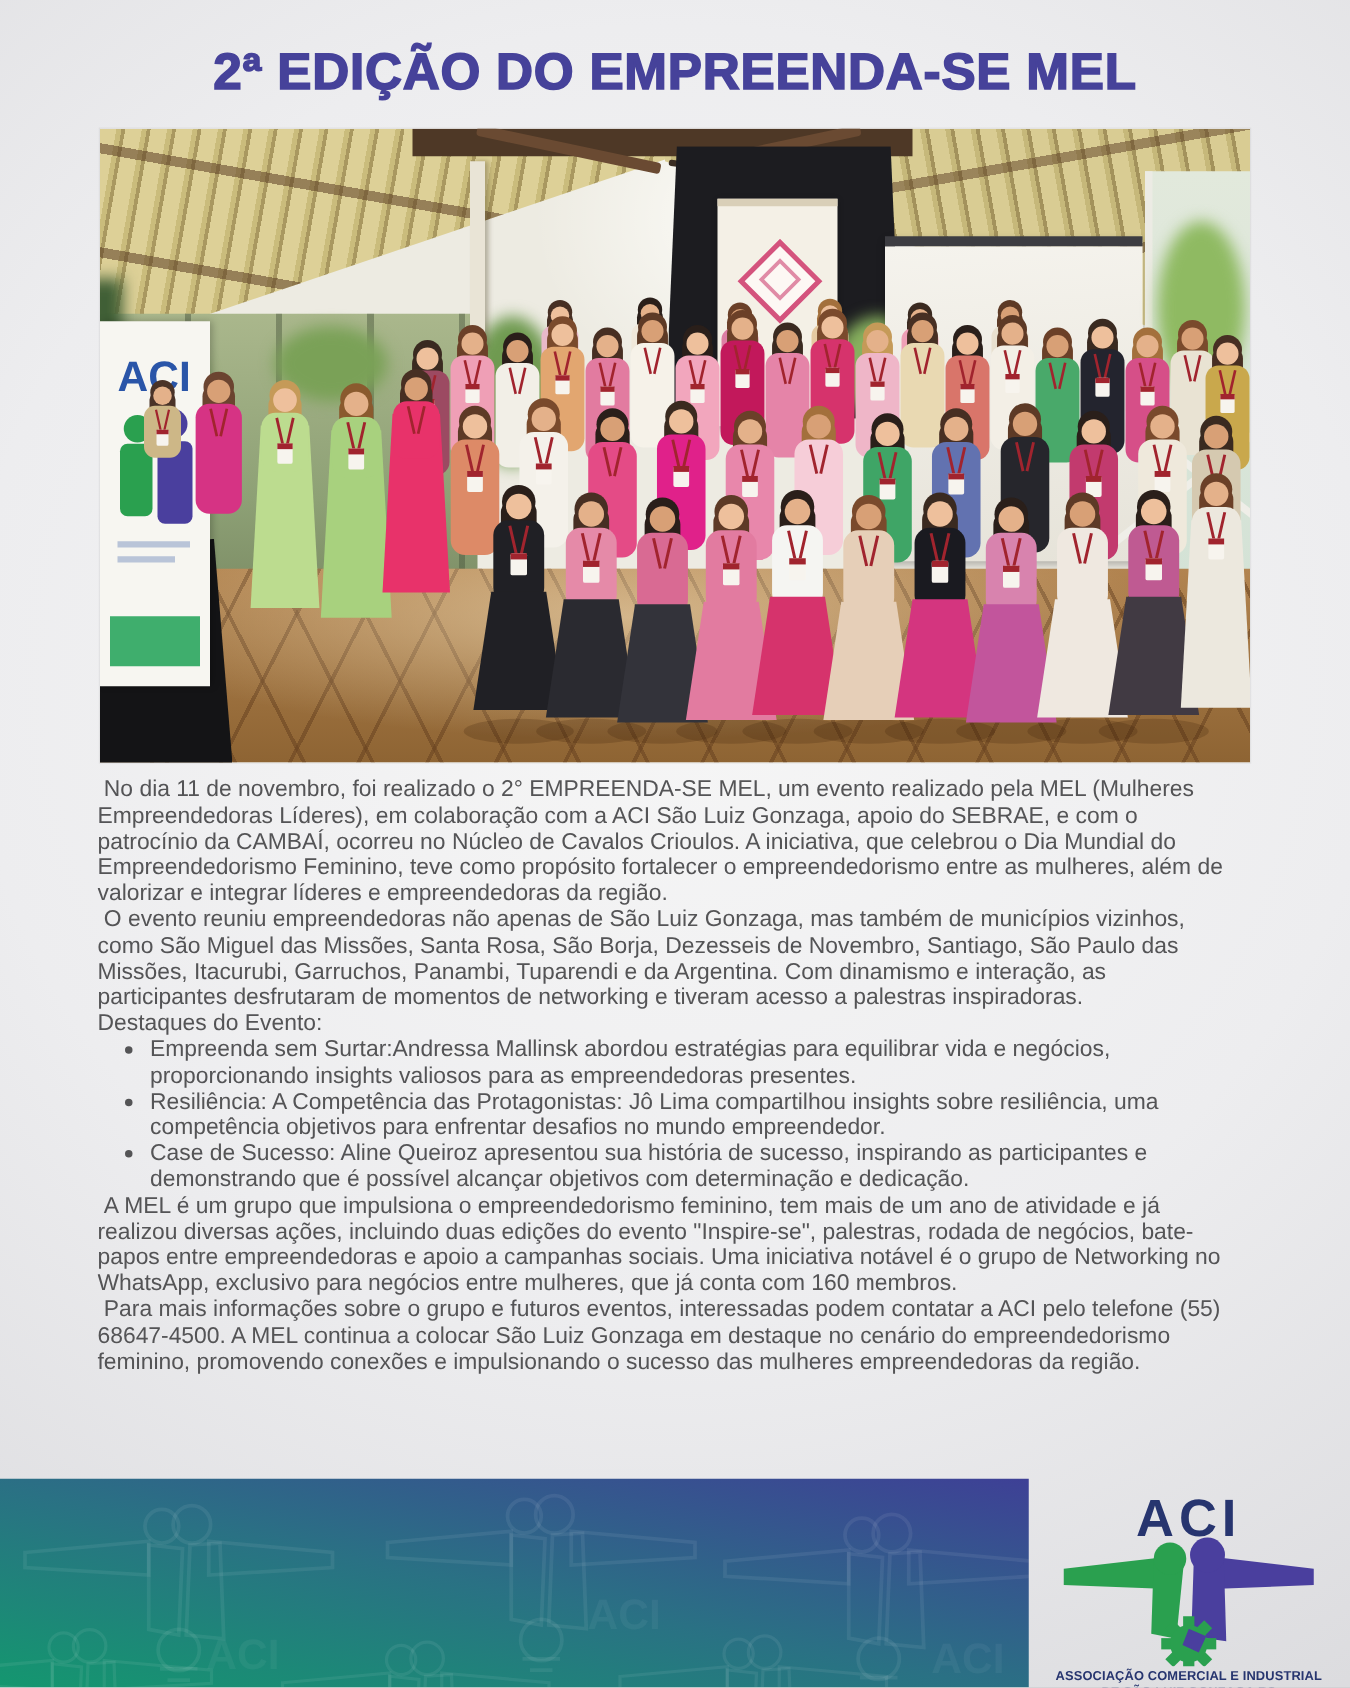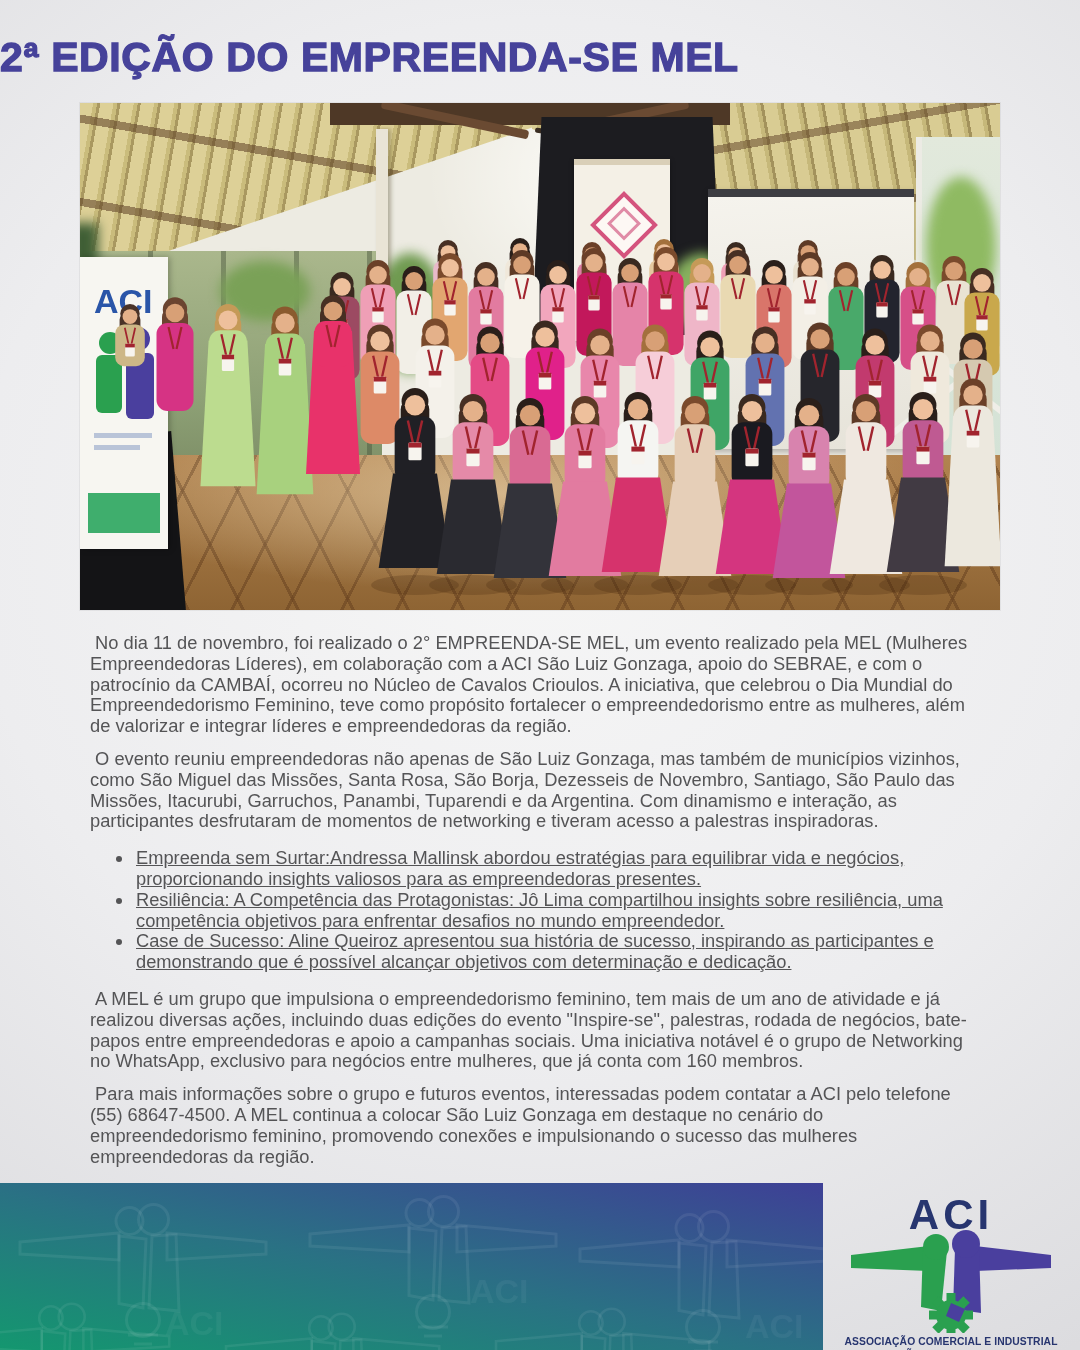--- a/index.html
+++ b/index.html
@@ -3,21 +3,21 @@
 <meta charset="utf-8">
 <style>
   html,body{margin:0;padding:0;background:#cfcfd2;}
   .page{
     position:relative;width:1080px;height:1350px;overflow:hidden;
     font-family:"Liberation Sans",sans-serif;
     background:radial-gradient(ellipse 95% 70% at 50% 40%, #f6f6f6 0%, #ededef 55%, #dcdcdf 100%);
   }
   
   .title{
-    position:absolute;top:34px;left:0;width:100%;margin:0;
+    position:absolute;top:34px;left:0;width:100%;margin:0;text-align:center;
     font-size:41px;font-weight:900;letter-spacing:.6px;color:var(--title,#46429a);
     -webkit-text-stroke:1.3px var(--title,#46429a);
   }
   
   .photo{position:absolute;left:80px;top:103px;width:920px;height:507px;overflow:hidden;background:#edebe2;box-shadow:0 0 0 1px rgba(0,0,0,.05);}
   .photo *{position:absolute;}
   .ph-glow{left:330px;top:0;width:420px;height:240px;background:radial-gradient(ellipse at 50% 30%,rgba(255,255,252,.9),rgba(255,255,252,0) 65%);}
   .roof-left{left:0;top:0;width:472px;height:178px;
     background:repeating-linear-gradient(100deg,#ddd097 0 13px,#cabc7c 13px 17px,#a99860 17px 20px);
     clip-path:polygon(0 0,100% 0,100% 10%,0 100%);}
@@ -55,22 +55,22 @@
       repeating-linear-gradient(63deg,rgba(0,0,0,0) 0 46px,rgba(104,66,32,.55) 46px 49px),
       repeating-linear-gradient(-63deg,rgba(0,0,0,0) 0 46px,rgba(104,66,32,.55) 46px 49px),
       linear-gradient(180deg,#b28450,#8e6433);}
   .table{left:0;top:328px;width:106px;height:180px;background:#141416;clip-path:polygon(0 7%,86% 0,100% 100%,0 100%);}
   .t-pink{left:16px;top:26px;width:16px;height:8px;background:#ea4aa2;transform:rotate(-12deg);}
   .t-book{left:34px;top:16px;width:32px;height:16px;background:#d9d1c6;transform:rotate(-8deg);}
   .crowd-svg{left:0;top:0;width:920px;height:507px;}
   
   .article{position:absolute;left:78px;top:621px;width:912px;height:560px;overflow:hidden;
     color:var(--body,#545456);font-size:18.3px;line-height:20.8px;}
-  .article p{margin:12px;white-space:pre-wrap;}
-  .article ul{margin:16px;padding:0 0 0 40px;list-style:disc;text-decoration:underline;}
+  .article p{margin:0;white-space:pre-wrap;}
+  .article ul{margin:0;padding:0 0 0 40px;list-style:disc;}
   .article li{padding-left:2px;}
   
   .footer-banner{position:absolute;left:0;top:1183px;width:823px;height:167px;
     background:linear-gradient(to top right,var(--grad1,#14976f) 0%,#2a7184 48%,var(--grad2,#3e4096) 100%);}
   .watermark{position:absolute;left:0;top:0;width:100%;height:100%;}
   .footer-logo{position:absolute;left:843px;top:1191px;width:216px;text-align:center;}
   .footer-logo svg{display:block;margin:0 auto;}
   .logo-caption{margin-top:2px;font-size:10.3px;font-weight:bold;color:var(--navy,#27356f);line-height:1.3;letter-spacing:.1px;}
 </style>
 </head>
@@ -496,20 +496,21 @@
         <circle cx="893" cy="292.1" r="9.765" fill="#e4b18a"></circle>
         <path d="M886.175,306.8 L891.425,329.9 M899.825,306.8 L894.575,329.9" stroke="#a1242e" stroke-width="2.3100000000000005" fill="none"></path>
         <rect x="886.7" y="327.8" width="12.600000000000001" height="16.8" rx="1.5" fill="#f7f4ee"></rect>
         <rect x="886.7" y="327.8" width="12.600000000000001" height="4.7250000000000005" fill="#a1242e"></rect>
       </svg>
   </div>
 
   <div class="article">
     <p> No dia 11 de novembro, foi realizado o 2° EMPREENDA-SE MEL, um evento realizado pela MEL (Mulheres Empreendedoras Líderes), em colaboração com a ACI São Luiz Gonzaga, apoio do SEBRAE, e com o patrocínio da CAMBAÍ, ocorreu no Núcleo de Cavalos Crioulos. A iniciativa, que celebrou o Dia Mundial do Empreendedorismo Feminino, teve como propósito fortalecer o empreendedorismo entre as mulheres, além de valorizar e integrar líderes e empreendedoras da região.</p>
     <p> O evento reuniu empreendedoras não apenas de São Luiz Gonzaga, mas também de municípios vizinhos, como São Miguel das Missões, Santa Rosa, São Borja, Dezesseis de Novembro, Santiago, São Paulo das Missões, Itacurubi, Garruchos, Panambi, Tuparendi e da Argentina. Com dinamismo e interação, as participantes desfrutaram de momentos de networking e tiveram acesso a palestras inspiradoras.</p>
+    <p>Destaques do Evento:</p>
     <ul>
       <li>Empreenda sem Surtar:Andressa Mallinsk abordou estratégias para equilibrar vida e negócios, proporcionando insights valiosos para as empreendedoras presentes.</li>
       <li>Resiliência: A Competência das Protagonistas: Jô Lima compartilhou insights sobre resiliência, uma competência objetivos para enfrentar desafios no mundo empreendedor.</li>
       <li>Case de Sucesso: Aline Queiroz apresentou sua história de sucesso, inspirando as participantes e demonstrando que é possível alcançar objetivos com determinação e dedicação.</li>
     </ul>
     <p> A MEL é um grupo que impulsiona o empreendedorismo feminino, tem mais de um ano de atividade e já realizou diversas ações, incluindo duas edições do evento "Inspire-se", palestras, rodada de negócios, bate-papos entre empreendedoras e apoio a campanhas sociais. Uma iniciativa notável é o grupo de Networking no WhatsApp, exclusivo para negócios entre mulheres, que já conta com 160 membros.</p>
     <p> Para mais informações sobre o grupo e futuros eventos, interessadas podem contatar a ACI pelo telefone (55) 68647-4500. A MEL continua a colocar São Luiz Gonzaga em destaque no cenário do empreendedorismo feminino, promovendo conexões e impulsionando o sucesso das mulheres empreendedoras da região.</p>
   </div>
 
   <div class="footer-banner">

